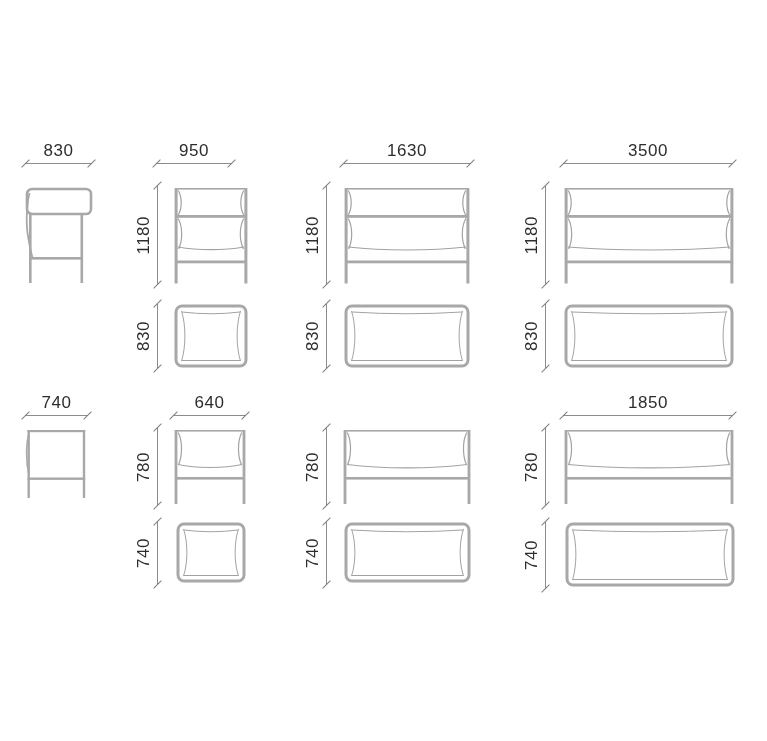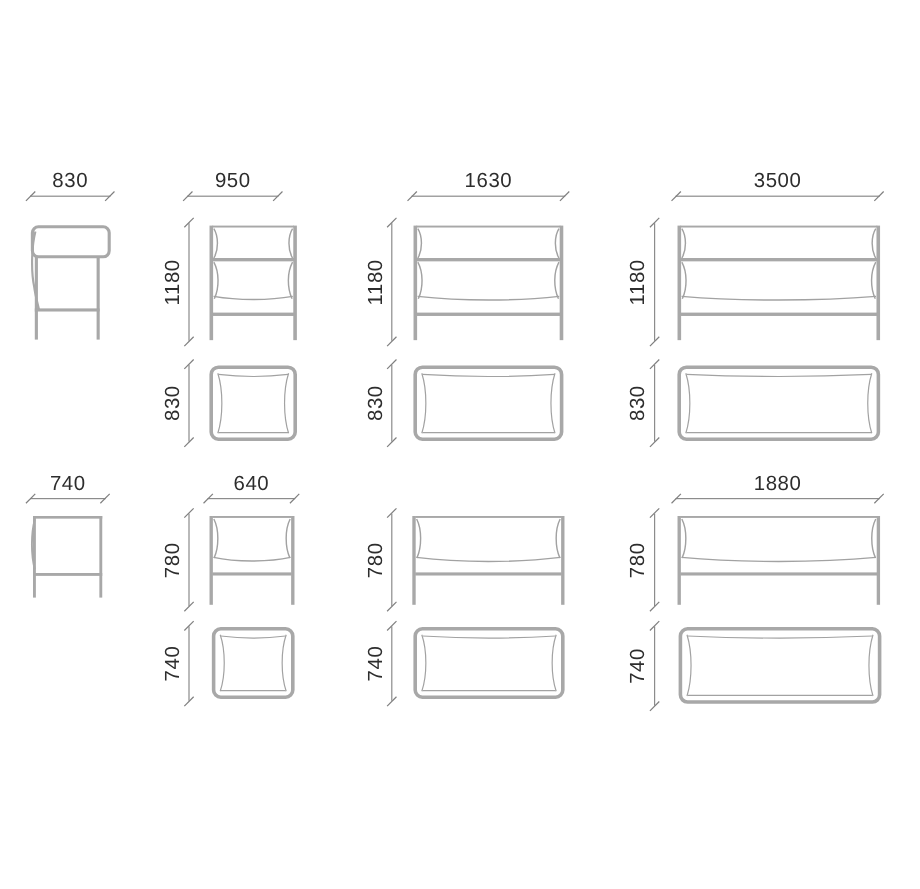--- a/index.html
+++ b/index.html
@@ -177,21 +177,21 @@
       </div>
   </div>
   <div class="hdim" style="left:173px;top:393px;width:73px;">
     <div class="dim-label">640</div>
     <div class="dim-line-h">
         <span class="tick tl"></span>
         <span class="tick tr"></span>
       </div>
   </div>
   <div class="hdim" style="left:563px;top:393px;width:170px;">
-    <div class="dim-label">1880</div>
+    <div class="dim-label">1850</div>
     <div class="dim-line-h">
         <span class="tick tl"></span>
         <span class="tick tr"></span>
       </div>
   </div>
 
   <div class="vdim" style="left:132px;top:428px;width:26px;height:77px;">
     <div class="dim-label vlabel">780</div>
     <div class="dim-line-v">
         <span class="tick vt"></span>

